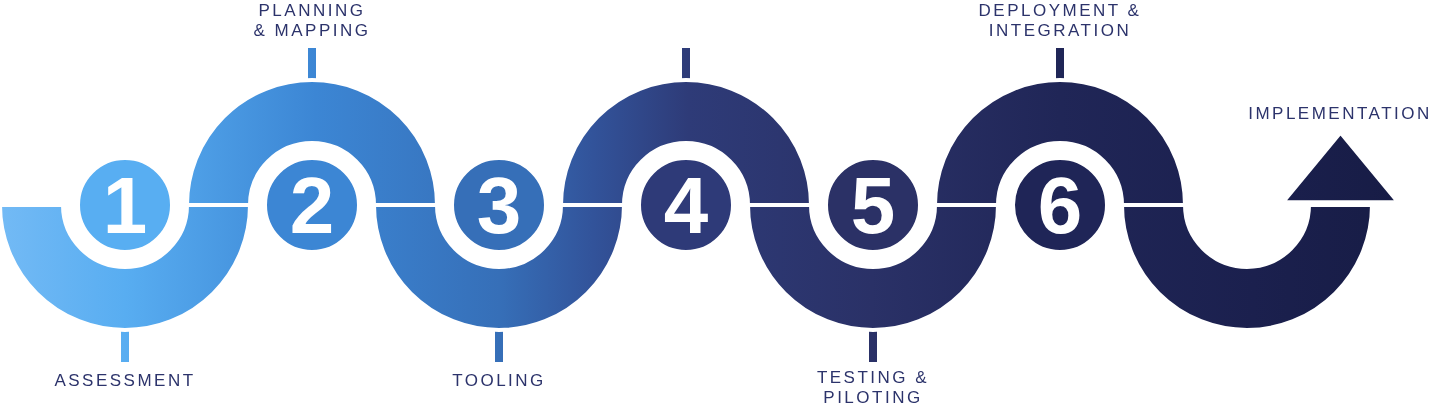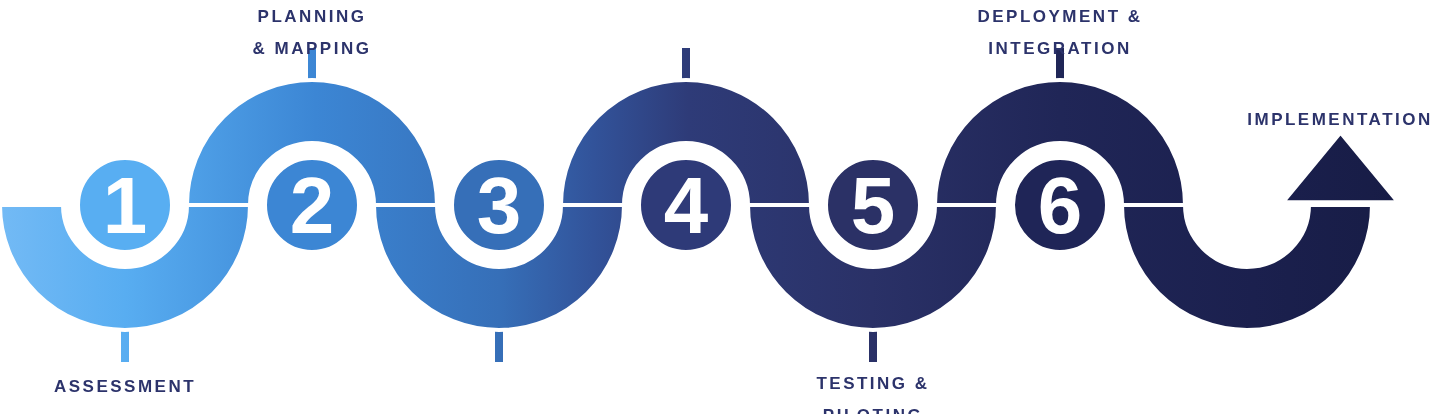--- a/index.html
+++ b/index.html
@@ -22,23 +22,23 @@
     fill: var(--number-color, #ffffff);
   }
   .arrow-head { stroke: #ffffff; stroke-width: 3.5; stroke-linejoin: miter; }
   .phase-label {
     position: absolute;
     transform: translateX(-50%);
     width: 320px;
     text-align: center;
     color: var(--label-color, #2C336B);
     font-size: 17px;
-    font-weight: 700;
+    font-weight: 400;
     letter-spacing: 2.5px;
-    line-height: 32px;
+    line-height: 20px;
     white-space: pre-line;
     text-transform: uppercase;
   }
   .lbl-planning       { left: 312px;  top: 1px; }
   .lbl-development    { left: 686px;  top: 1px; }
   .lbl-deployment     { left: 1060px; top: 1px; }
   .lbl-assessment     { left: 125px;  top: 371px; }
   .lbl-tooling        { left: 499px;  top: 371px; }
   .lbl-testing        { left: 873px;  top: 368px; }
   .lbl-implementation { left: 1340px; top: 104px; width: 280px; }
@@ -92,19 +92,20 @@
     <text class="step-number" x="312" y="233" text-anchor="middle">2</text>
     <text class="step-number" x="499" y="233" text-anchor="middle">3</text>
     <text class="step-number" x="686" y="233" text-anchor="middle">4</text>
     <text class="step-number" x="873" y="233" text-anchor="middle">5</text>
     <text class="step-number" x="1060" y="233" text-anchor="middle">6</text>
   </svg>
 
   <div class="phase-label lbl-assessment">ASSESSMENT</div>
   <div class="phase-label lbl-planning">PLANNING
 &amp; MAPPING</div>
+  <div class="phase-label lbl-tooling">TOOLING</div>
   <div class="phase-label lbl-deployment">DEPLOYMENT &amp;
 INTEGRATION</div>
   <div class="phase-label lbl-testing">TESTING &amp;
 PILOTING</div>
   <div class="phase-label lbl-implementation">IMPLEMENTATION</div>
 
 </div>
 
 </body></html>

